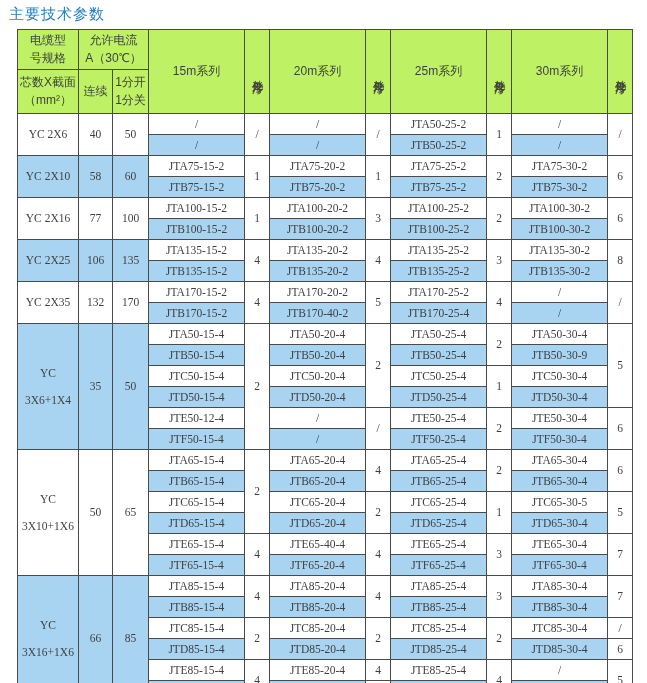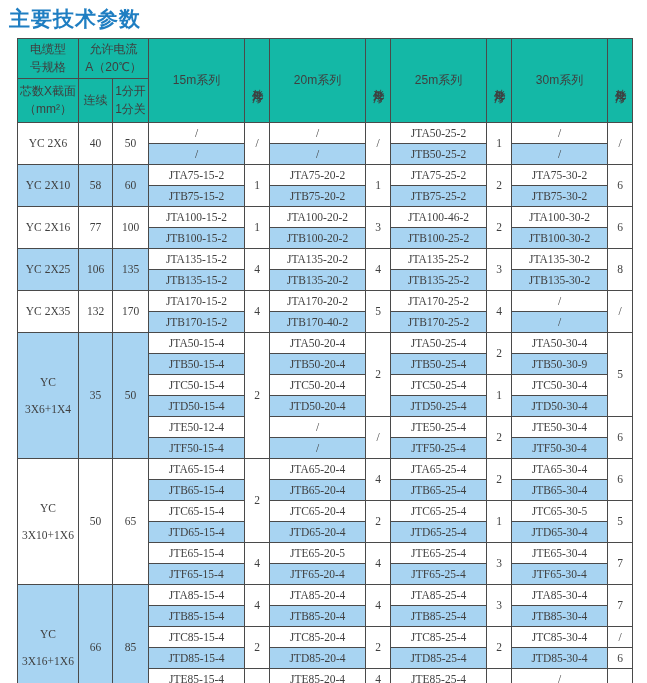--- a/index.html
+++ b/index.html
@@ -1,22 +1,22 @@
 <!DOCTYPE html>
 <html><head>
 <meta charset="utf-8">
 <style>
   html,body{margin:0;padding:0;background:#ffffff;width:647px;height:683px;overflow:hidden;
     font-family:"Liberation Sans",sans-serif;}
   .page{padding:3px 0 0 8px;}
-  .title{color:#1f7ec2;font-weight:bold;font-size:21px;margin:2px 0 5px 1px;letter-spacing:1px;}
+  .title{color:#1f7ec2;font-weight:normal;font-size:15px;margin:2px 0 5px 1px;letter-spacing:1px;}
   table.spec{border-collapse:collapse;table-layout:fixed;margin-left:9px;}
   .spec th,.spec td{border:1px solid #4a4a4a;text-align:center;vertical-align:middle;
     padding:0;color:#3f3f3f;overflow:hidden;}
-  .spec thead th{background:#14b8a6;font-weight:normal;font-size:12px;line-height:1.45;
+  .spec thead th{background:#bef264;font-weight:normal;font-size:12px;line-height:1.45;
     white-space:pre-line;}
   .spec thead tr.h1{height:40px;}
   .spec thead tr.h2{height:44px;}
   .spec td{font-family:"Liberation Serif","DejaVu Serif",serif;font-size:11.5px;height:20px;
     background:#ffffff;white-space:pre-line;line-height:1.3;}
   .spec td.blue{background:#a8d4f2;}
   .spec td.model{line-height:2.3;}
   .vtxt{writing-mode:vertical-rl;text-orientation:upright;display:inline-block;
     font-size:11.5px;line-height:1;letter-spacing:1px;}
 </style>
@@ -38,21 +38,21 @@
       <col style="width:96px">
         <col style="width:25px">
       <col style="width:96px">
         <col style="width:25px">
     </colgroup>
     <thead>
       <tr class="h1">
         <th>电缆型
 号规格</th>
         <th colspan="2">允许电流
-A（20℃）</th>
+A（30℃）</th>
         <th rowspan="2">15m系列</th>
         <th rowspan="2"><span class="vtxt">外形序号</span></th>
         <th rowspan="2">20m系列</th>
         <th rowspan="2"><span class="vtxt">外形序号</span></th>
         <th rowspan="2">25m系列</th>
         <th rowspan="2"><span class="vtxt">外形序号</span></th>
         <th rowspan="2">30m系列</th>
         <th rowspan="2"><span class="vtxt">外形序号</span></th>
       </tr>
       <tr class="h2">
@@ -103,21 +103,21 @@
           <td class="blue">JTB75-30-2</td>
         </tr>
         <tr>
           <td rowspan="2" class="model">YC 2X16</td>
           <td rowspan="2">77</td>
           <td rowspan="2">100</td>
           <td>JTA100-15-2</td>
           <td rowspan="2">1</td>
           <td>JTA100-20-2</td>
           <td rowspan="2">3</td>
-          <td>JTA100-46-2</td>
+          <td>JTA100-25-2</td>
           <td rowspan="2">2</td>
           <td>JTA100-30-2</td>
           <td rowspan="2">6</td>
         </tr>
         <tr>
           <td class="blue">JTB100-15-2</td>
           <td class="blue">JTB100-20-2</td>
           <td class="blue">JTB100-25-2</td>
           <td class="blue">JTB100-30-2</td>
         </tr>
@@ -149,21 +149,21 @@
           <td>JTA170-20-2</td>
           <td rowspan="2">5</td>
           <td>JTA170-25-2</td>
           <td rowspan="2">4</td>
           <td>/</td>
           <td rowspan="2">/</td>
         </tr>
         <tr>
           <td class="blue">JTB170-15-2</td>
           <td class="blue">JTB170-40-2</td>
-          <td class="blue">JTB170-25-2</td>
+          <td class="blue">JTB170-25-4</td>
           <td class="blue">/</td>
         </tr>
         <tr>
           <td rowspan="6" class="blue model">YC
 3X6+1X4</td>
           <td rowspan="6" class="blue">35</td>
           <td rowspan="6" class="blue">50</td>
           <td>JTA50-15-4</td>
           <td rowspan="6">2</td>
           <td>JTA50-20-4</td>
@@ -238,21 +238,21 @@
         </tr>
         <tr>
           <td class="blue">JTD65-15-4</td>
           <td class="blue">JTD65-20-4</td>
           <td class="blue">JTD65-25-4</td>
           <td class="blue">JTD65-30-4</td>
         </tr>
         <tr>
           <td>JTE65-15-4</td>
           <td rowspan="2">4</td>
-          <td>JTE65-20-5</td>
+          <td>JTE65-40-4</td>
           <td rowspan="2">4</td>
           <td>JTE65-25-4</td>
           <td rowspan="2">3</td>
           <td>JTE65-30-4</td>
           <td rowspan="2">7</td>
         </tr>
         <tr>
           <td class="blue">JTF65-15-4</td>
           <td class="blue">JTF65-20-4</td>
           <td class="blue">JTF65-25-4</td>

